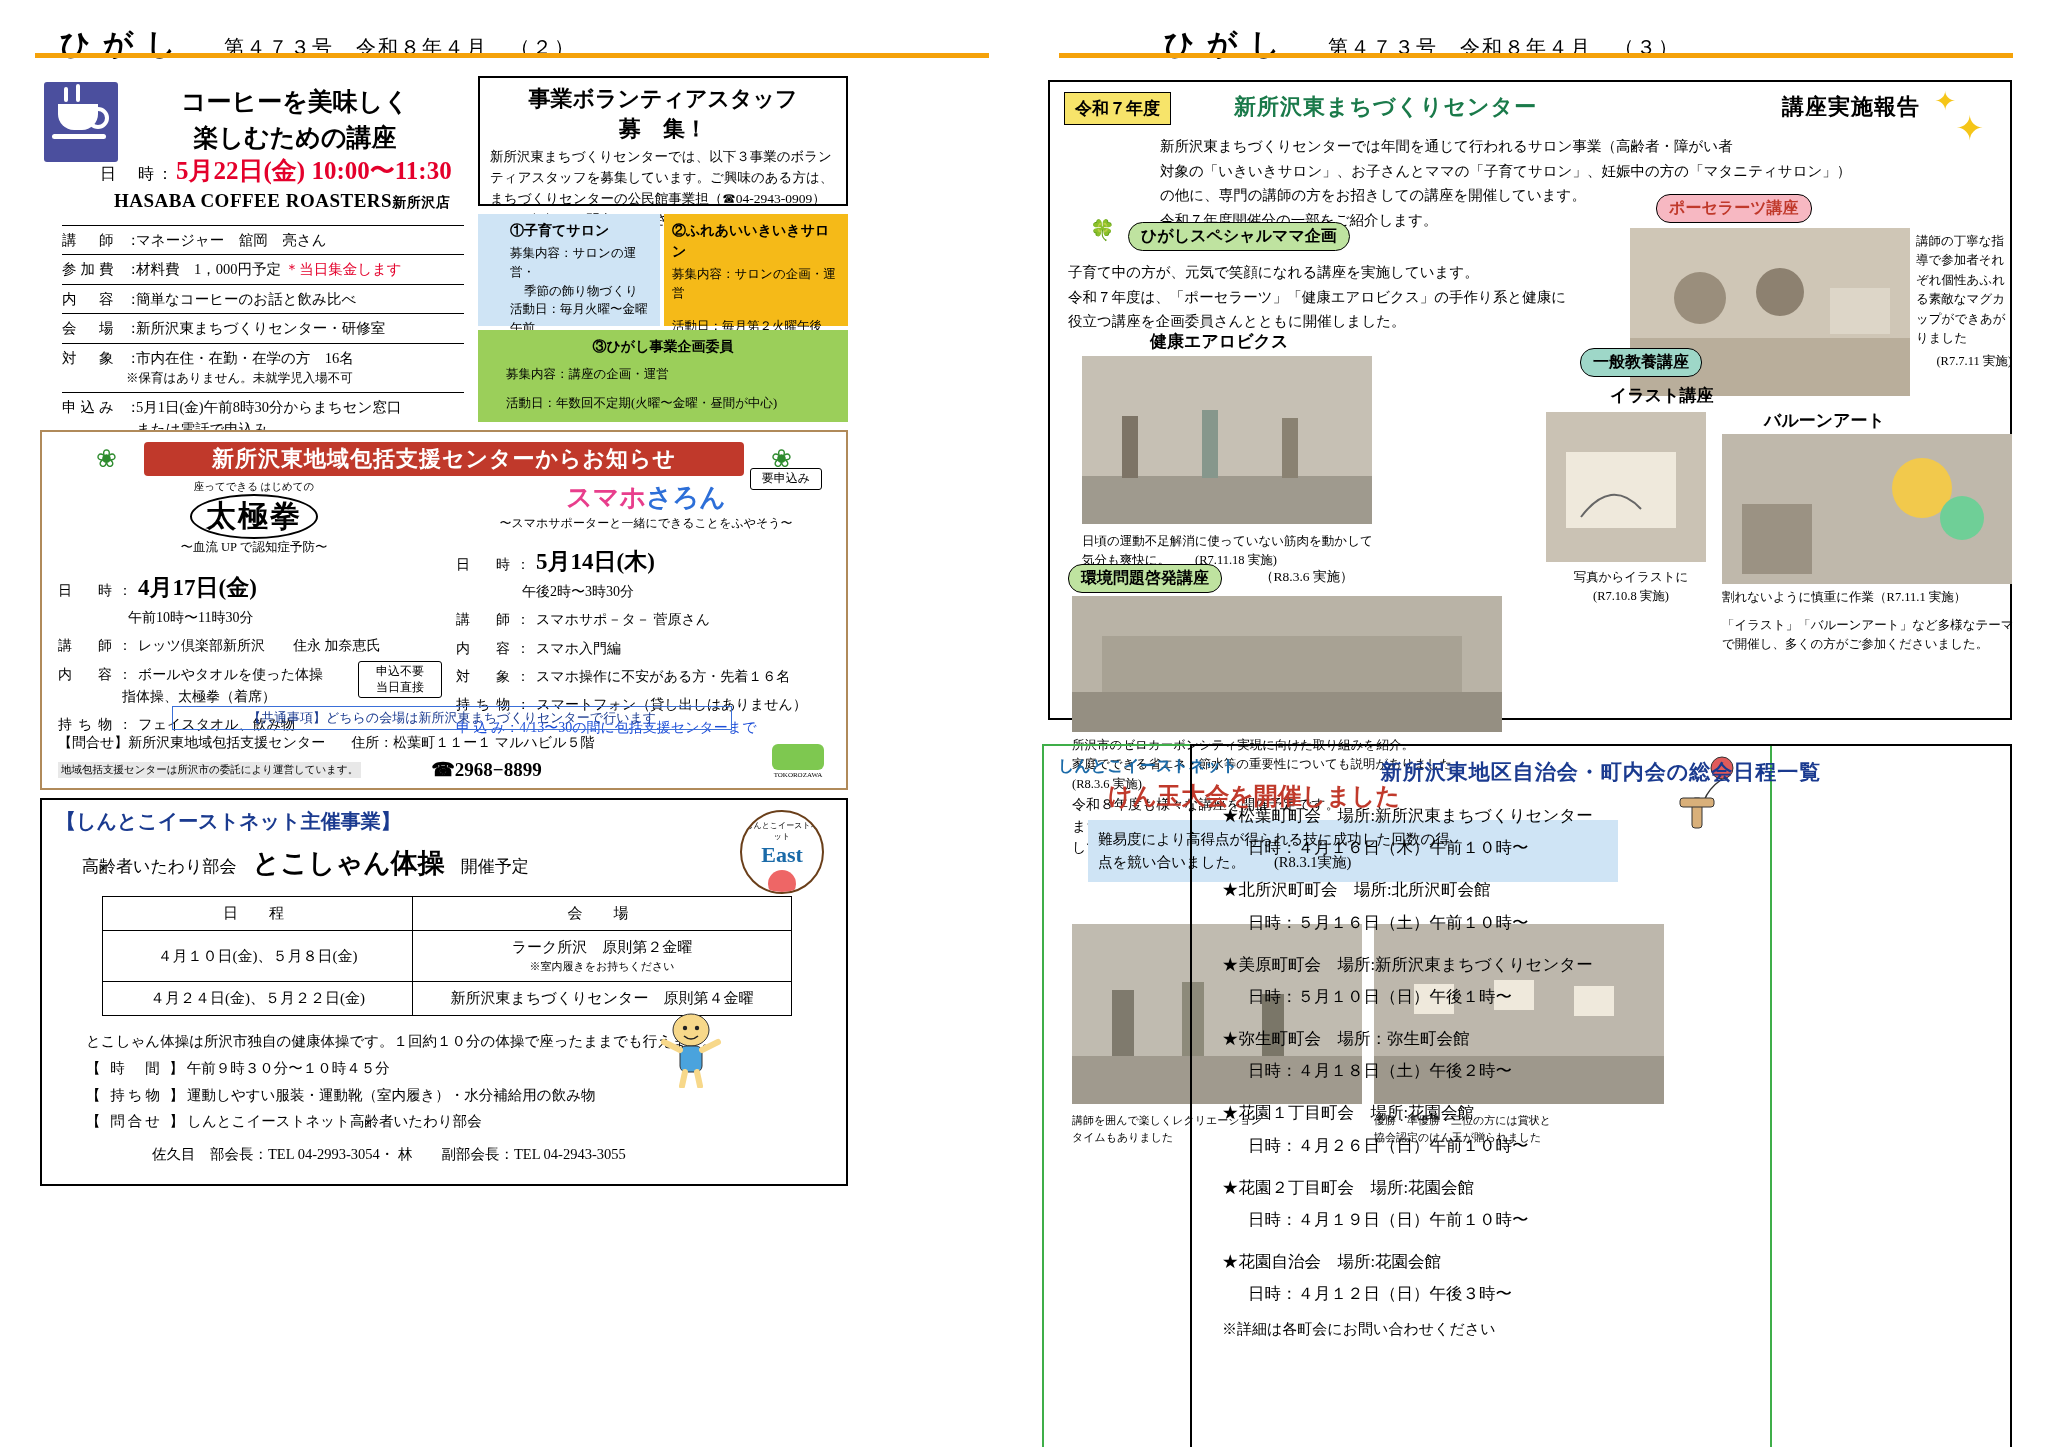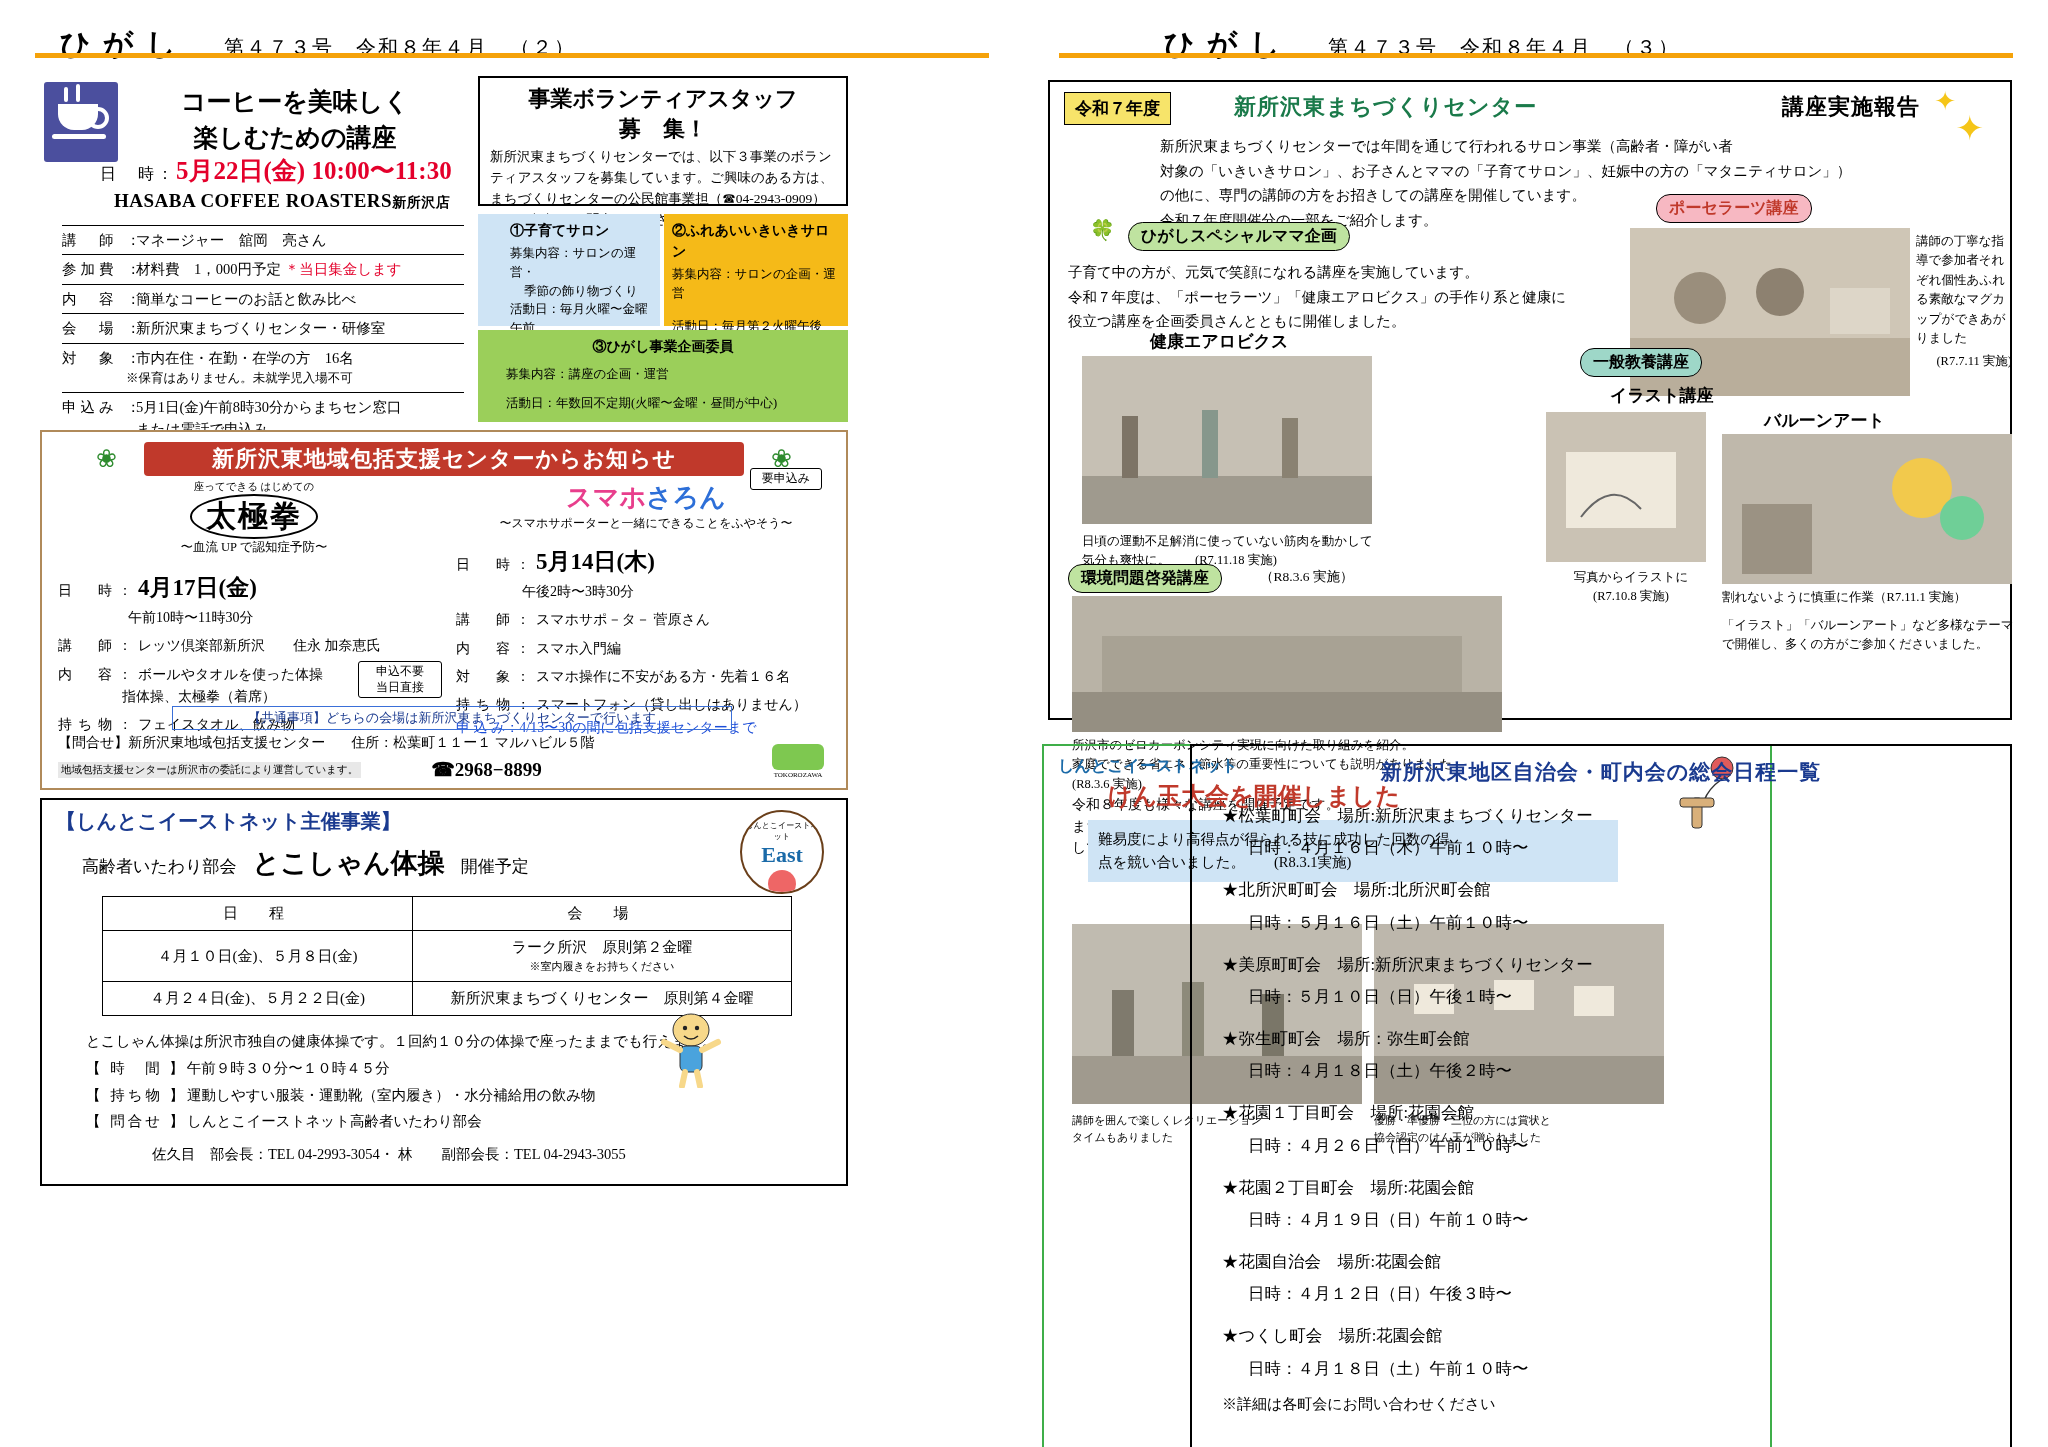--- a/index.html
+++ b/index.html
@@ -552,22 +552,18 @@
             <div class="d">日時：４月２６日（日）午前１０時〜</div>
           </div>
         <div class="item">
             <div>★花園２丁目町会　場所:花園会館</div>
             <div class="d">日時：４月１９日（日）午前１０時〜</div>
           </div>
         <div class="item">
             <div>★花園自治会　場所:花園会館</div>
             <div class="d">日時：４月１２日（日）午後３時〜</div>
           </div>
-        <div class="item">
-            <div>★つくし町会　場所:花園会館</div>
-            <div class="d">日時：４月１８日（土）午前１０時〜</div>
-          </div>
       </div>
       <div class="jnote">※詳細は各町会にお問い合わせください</div>
     </div>
 
   </div>
 </div>
 
 </body></html>

